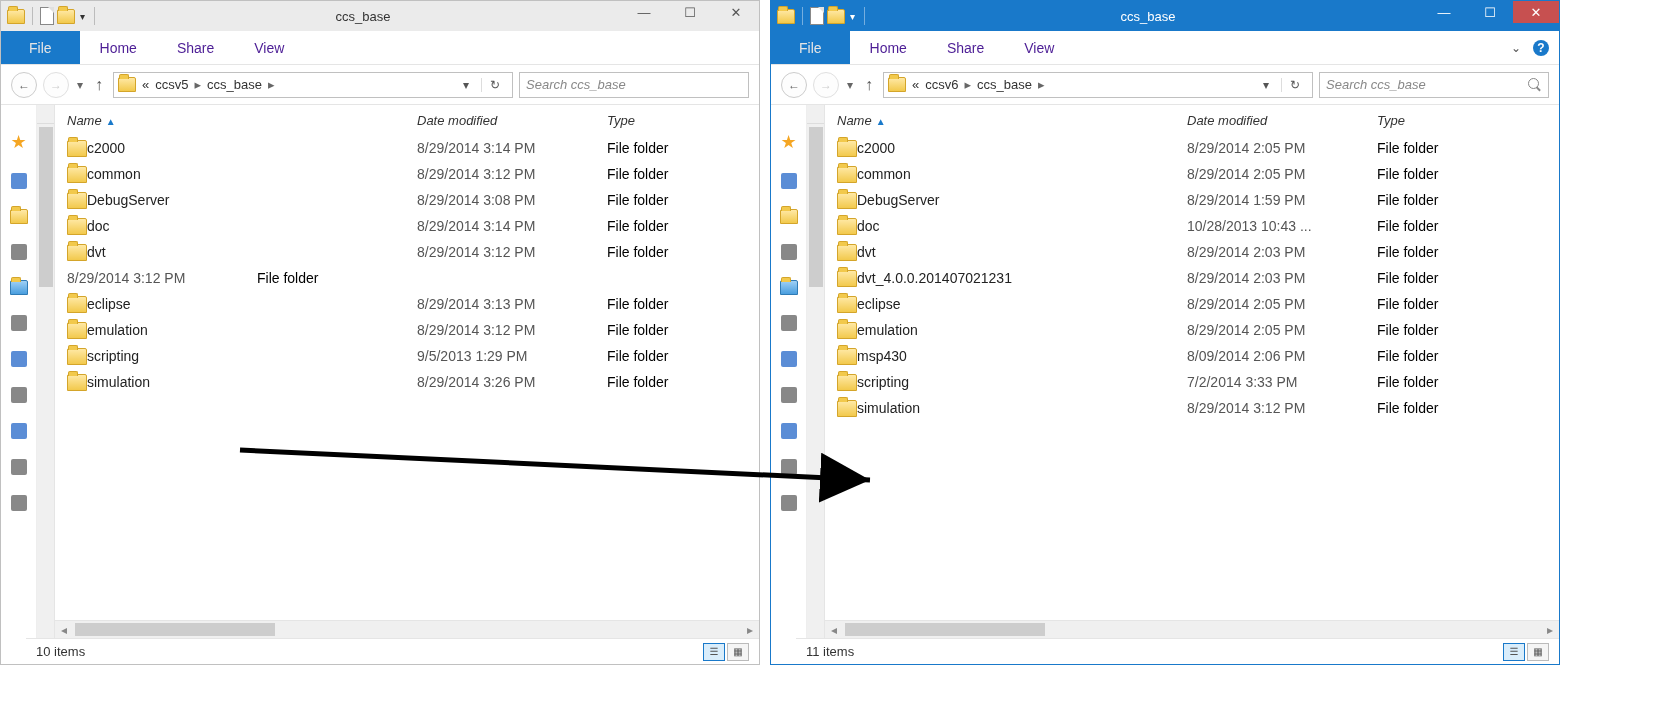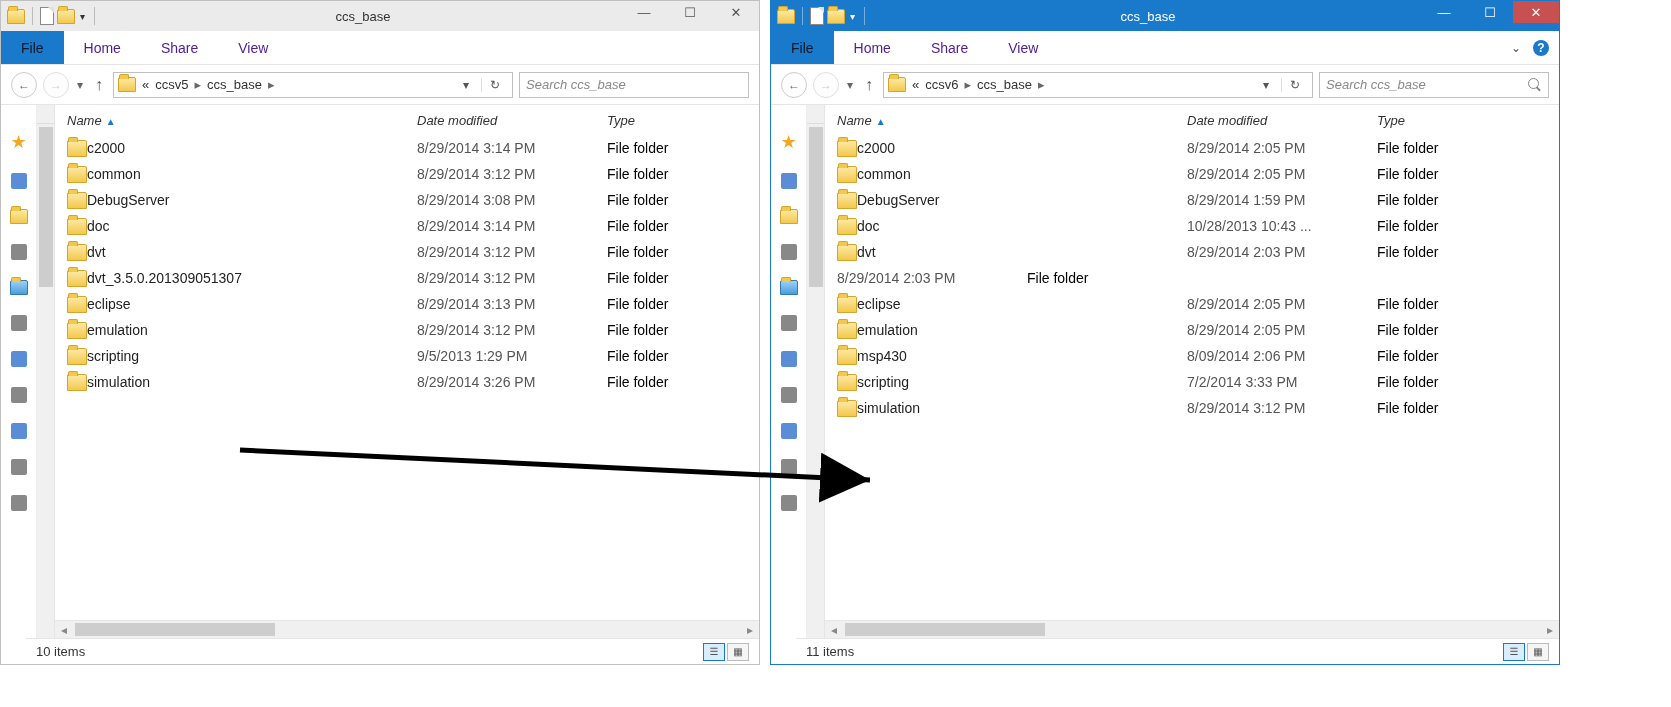--- a/index.html
+++ b/index.html
@@ -76,22 +76,22 @@
   .ribbon {
     height: 34px;
     background: #fff;
     border-bottom: 1px solid #e5e5e5;
     display: flex;
     align-items: stretch;
     flex-shrink: 0;
   }
   .ribbon .file-tab {
     background: #1979ca;
-    color: #0f172a;
-    padding: 0 20px;
+    color: #e5e5e5;
+    padding: 0 28px;
     display: flex; align-items: center;
     font-size: 14px;
   }
   .ribbon .tab {
     padding: 0 20px;
     display: flex; align-items: center;
     color: #4c1d95;
     font-size: 14px;
   }
   .ribbon .spacer { flex:1; }
@@ -385,24 +385,20 @@
             </div>
             <div class="row">
               <div class="cname">
                 <span class="folder-icon small"></span>
                 <span>dvt</span>
               </div>
               <div class="cdate">8/29/2014 3:12 PM</div>
               <div class="ctype">File folder</div>
             </div>
             <div class="row">
-              <div class="cname">
-                <span class="folder-icon small"></span>
-                <span>dvt_3.5.0.201309051307</span>
-              </div>
               <div class="cdate">8/29/2014 3:12 PM</div>
               <div class="ctype">File folder</div>
             </div>
             <div class="row">
               <div class="cname">
                 <span class="folder-icon small"></span>
                 <span>eclipse</span>
               </div>
               <div class="cdate">8/29/2014 3:13 PM</div>
               <div class="ctype">File folder</div>
@@ -565,20 +561,24 @@
             </div>
             <div class="row">
               <div class="cname">
                 <span class="folder-icon small"></span>
                 <span>dvt</span>
               </div>
               <div class="cdate">8/29/2014 2:03 PM</div>
               <div class="ctype">File folder</div>
             </div>
             <div class="row">
+              <div class="cname">
+                <span class="folder-icon small"></span>
+                <span>dvt_4.0.0.201407021231</span>
+              </div>
               <div class="cdate">8/29/2014 2:03 PM</div>
               <div class="ctype">File folder</div>
             </div>
             <div class="row">
               <div class="cname">
                 <span class="folder-icon small"></span>
                 <span>eclipse</span>
               </div>
               <div class="cdate">8/29/2014 2:05 PM</div>
               <div class="ctype">File folder</div>

